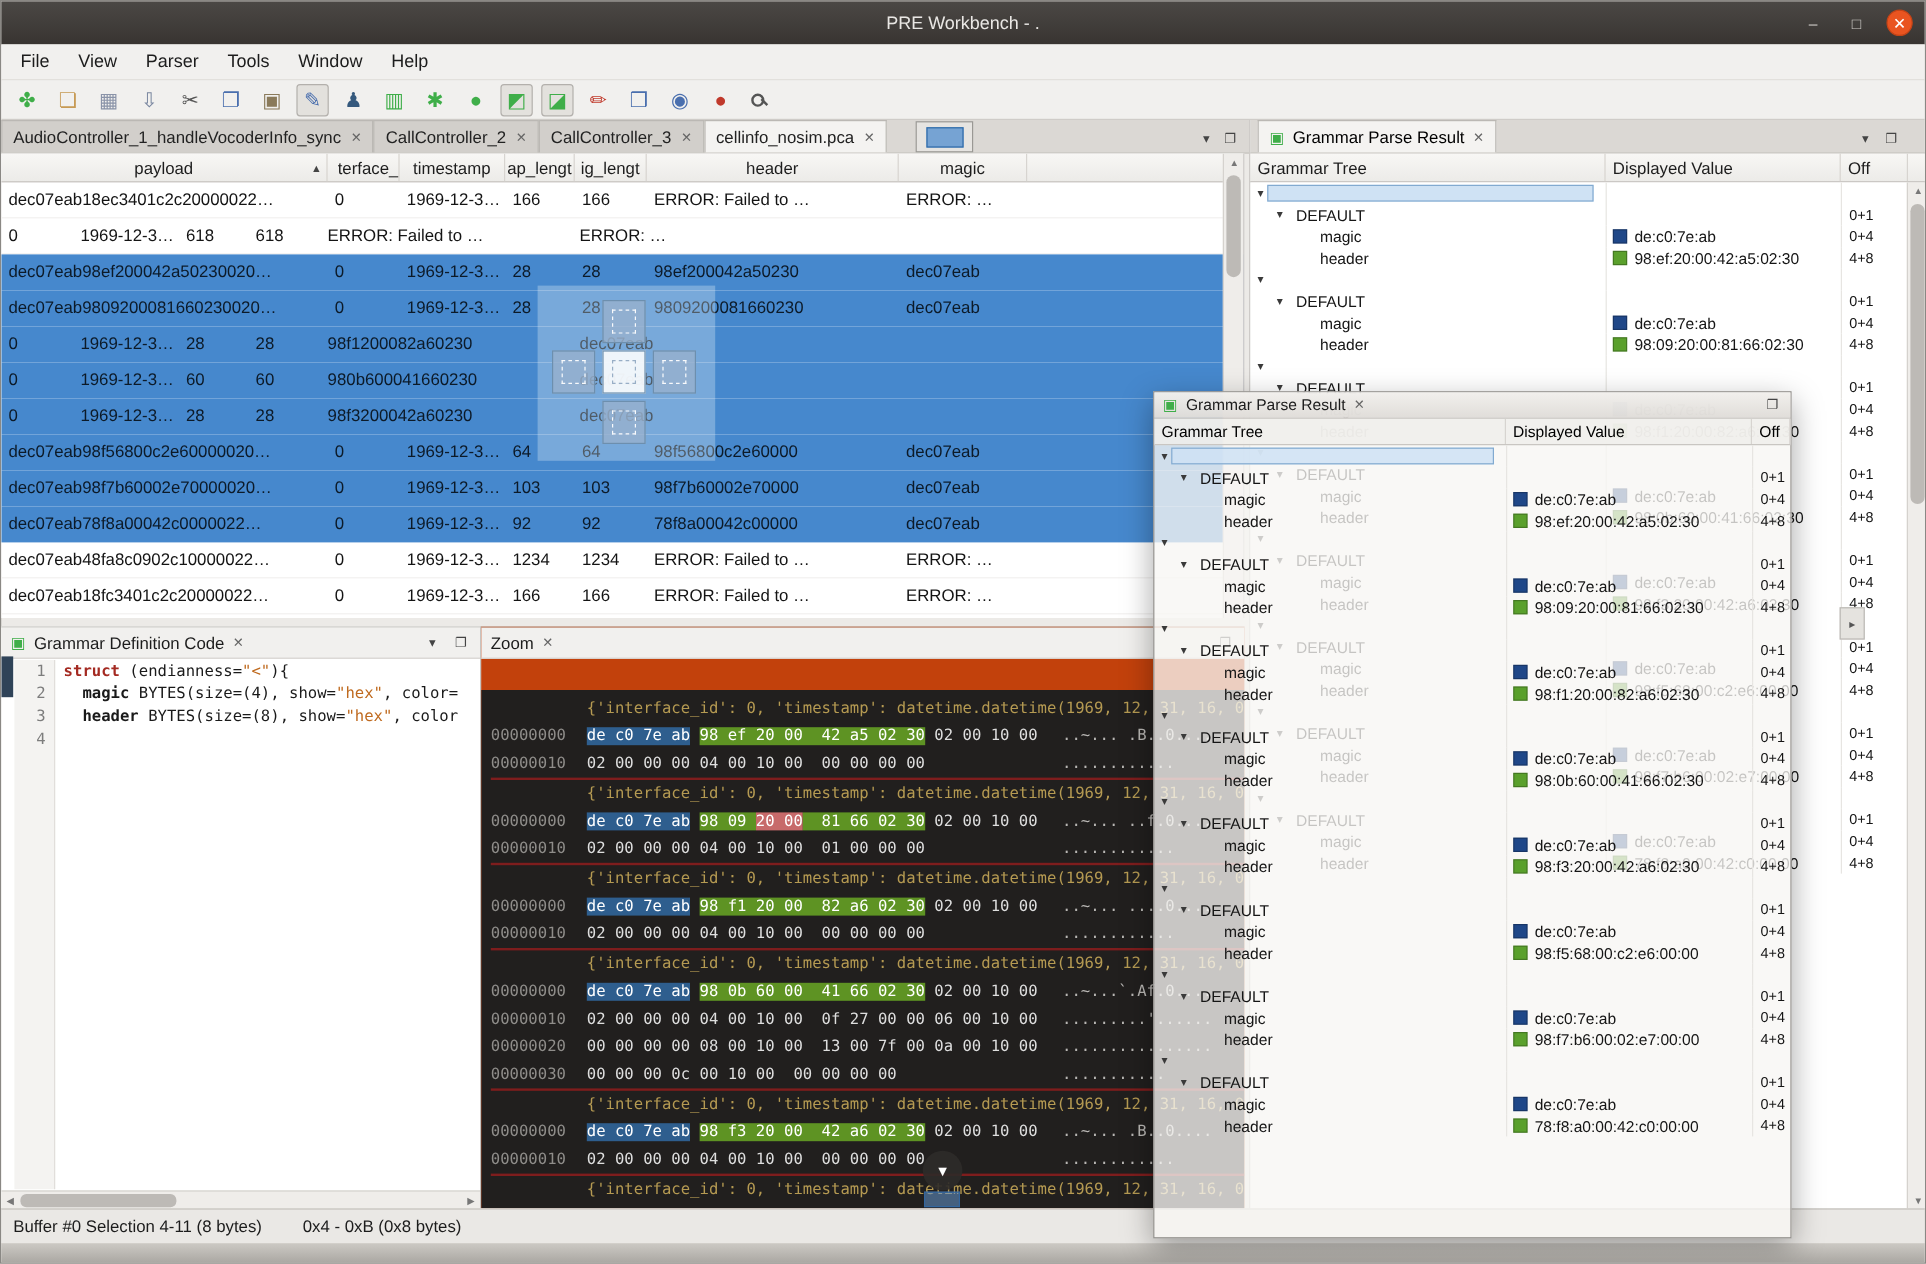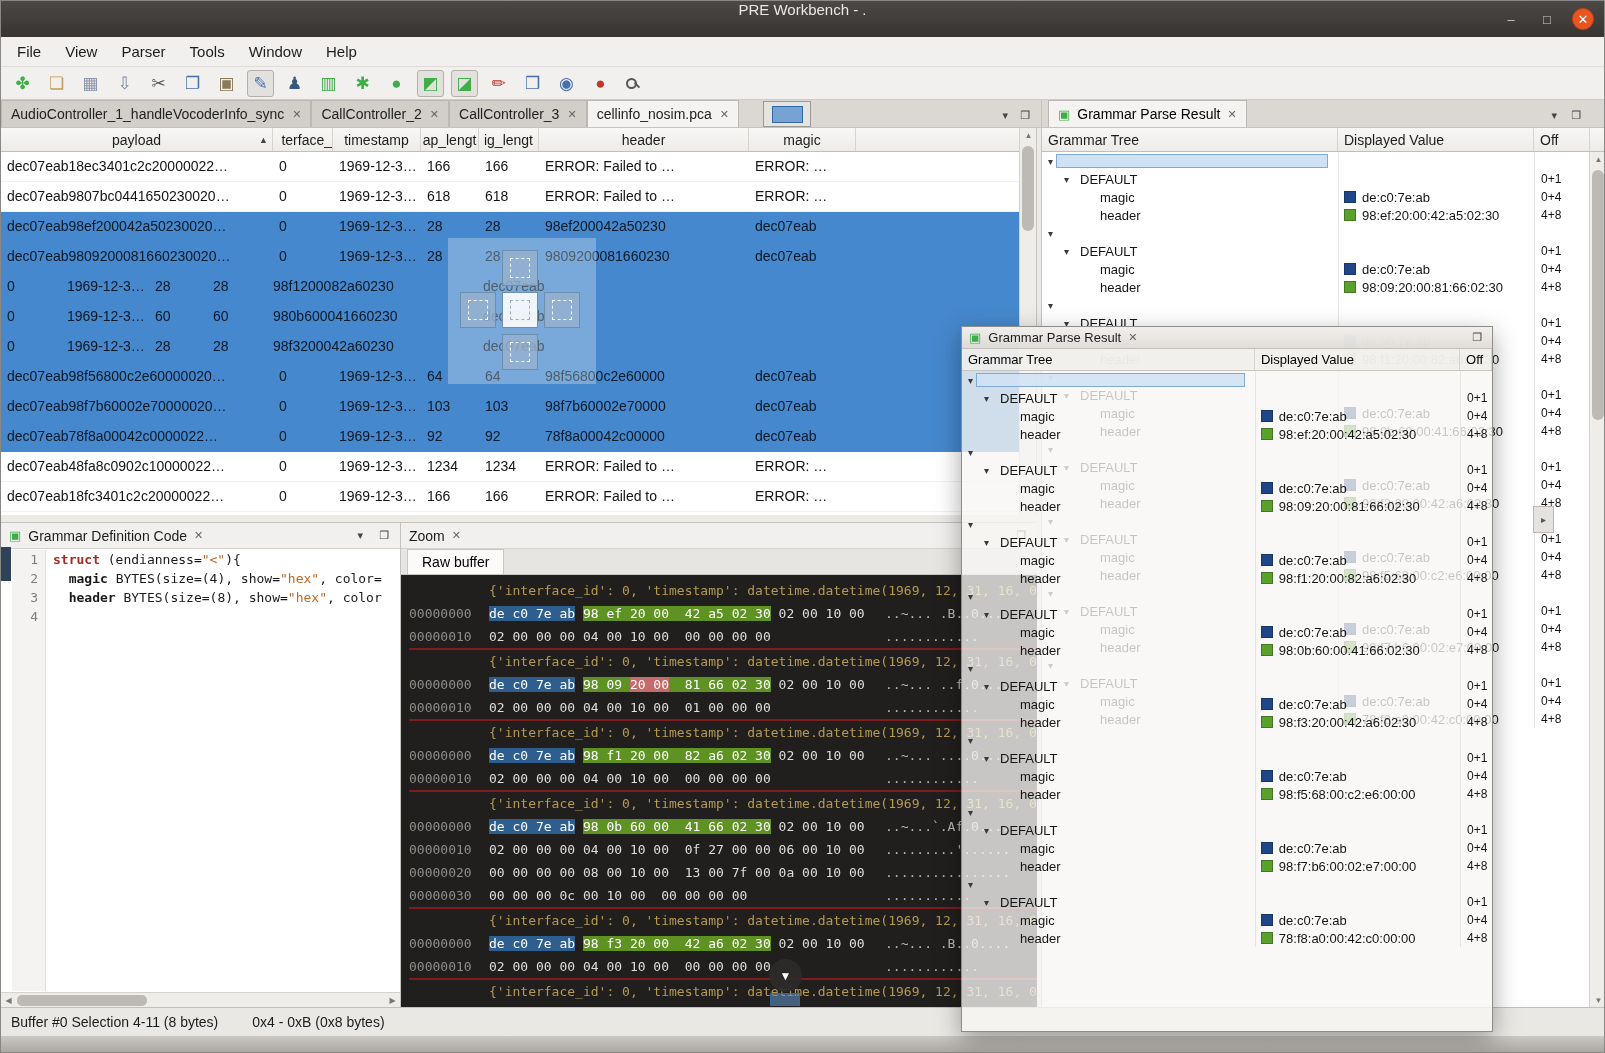--- a/index.html
+++ b/index.html
@@ -1,20 +1,20 @@
 <!DOCTYPE html>
 <html><head>
 <meta charset="utf-8">
 <style>
   *{margin:0;padding:0;box-sizing:border-box}
   body{background:#9a9792;font-family:"Liberation Sans",sans-serif;-webkit-font-smoothing:antialiased}
   .win{position:relative;width:1605px;height:1053px;background:#eceae7;overflow:hidden;border:1px solid #8a8884}
 
   
-  .titlebar{position:absolute;left:0;top:0;width:100%;height:36px;background:linear-gradient(#4b4845,#383431);display:flex;}
+  .titlebar{position:absolute;left:0;top:0;width:100%;height:36px;background:linear-gradient(#4b4845,#383431);display:flex;align-items:center}
   .tb-title{flex:1;text-align:center;color:#e9e7e4;font-size:15px}
   .win-btns{position:absolute;right:10px;top:0;height:36px;display:flex;align-items:center;gap:14px}
   .wbtn{width:22px;height:22px;border-radius:50%;display:flex;align-items:center;justify-content:center;color:#cfccc8;font-size:13px;cursor:default}
   .wbtn.close{background:#e95420;color:#fff;border:1px solid #c44316}
 
   
   .menubar{position:absolute;left:0;top:36px;width:100%;height:30px;background:#f1f0ee;border-bottom:1px solid #dedcd8;display:flex;align-items:center;padding-left:4px}
   .menu-item{padding:4px 12px;font-size:15px;color:#1c1c1c}
   .toolbar{position:absolute;left:0;top:66px;width:100%;height:33px;background:#f1f0ee;border-bottom:1px solid #cfccc8;display:flex;align-items:center;padding-left:8px;gap:7px}
   .tool{width:27px;height:27px;display:flex;align-items:center;justify-content:center;border:1px solid transparent;border-radius:3px}
@@ -261,21 +261,20 @@
         <div class="trr">
           <div class="td" style="width: 272px;">dec07eab18ec3401c2c20000022…</div>
           <div class="td" style="width: 60px;">0</div>
           <div class="td" style="width: 88px;">1969-12-3…</div>
           <div class="td" style="width: 58px;">166</div>
           <div class="td" style="width: 60px;">166</div>
           <div class="td" style="width: 210px;">ERROR: Failed to …</div>
           <div class="td" style="width: 107px;">ERROR: …</div>
         </div>
         <div class="trr">
-          <div class="td" style="width: 272px;">dec07eab9807bc0441650230020…</div>
           <div class="td" style="width: 60px;">0</div>
           <div class="td" style="width: 88px;">1969-12-3…</div>
           <div class="td" style="width: 58px;">618</div>
           <div class="td" style="width: 60px;">618</div>
           <div class="td" style="width: 210px;">ERROR: Failed to …</div>
           <div class="td" style="width: 107px;">ERROR: …</div>
         </div>
         <div class="trr sel">
           <div class="td" style="width: 272px;">dec07eab98ef200042a50230020…</div>
           <div class="td" style="width: 60px;">0</div>
@@ -710,23 +709,20 @@
   </div>
 
   <div id="zoom-panel">
     <div class="panel-title">
       <span>Zoom</span>
       <span class="tab-close">✕</span>
       <div class="pt-btns">
         <span class="small-btn">❐</span>
       </div>
     </div>
-    <div class="z-tabs">
-      <div class="z-tab">Raw buffer</div>
-    </div>
     <div id="hex"><div class="hex-section"><div class="hex-meta">{'interface_id': 0, 'timestamp': datetime.datetime(1969, 12, 31, 16, 0, 57, 57243), 'cap_length': 2</div><div class="hex-row"><span class="hoff">00000000</span><span class="hbytes"><span class="s-m">de c0 7e ab</span><span class="s-p"> </span><span class="s-h">98 ef 20 00  42 a5 02 30</span><span class="s-p"> </span><span class="s-p">02 00 10 00</span></span><span class="hascii">..~... .B..0....</span></div><div class="hex-row"><span class="hoff">00000010</span><span class="hbytes"><span class="s-p">02 00 00 00 04 00 10 00  00 00 00 00</span></span><span class="hascii">............</span></div></div><div class="hex-section"><div class="hex-meta">{'interface_id': 0, 'timestamp': datetime.datetime(1969, 12, 31, 16, 0, 57, 57244), 'cap_length': 2</div><div class="hex-row"><span class="hoff">00000000</span><span class="hbytes"><span class="s-m">de c0 7e ab</span><span class="s-p"> </span><span class="s-h">98 09 </span><span class="s-hot">20 00</span><span class="s-h">  81 66 02 30</span><span class="s-p"> </span><span class="s-p">02 00 10 00</span></span><span class="hascii">..~... ..f.0....</span></div><div class="hex-row"><span class="hoff">00000010</span><span class="hbytes"><span class="s-p">02 00 00 00 04 00 10 00  01 00 00 00</span></span><span class="hascii">............</span></div></div><div class="hex-section"><div class="hex-meta">{'interface_id': 0, 'timestamp': datetime.datetime(1969, 12, 31, 16, 0, 57, 57245), 'cap_length': 2</div><div class="hex-row"><span class="hoff">00000000</span><span class="hbytes"><span class="s-m">de c0 7e ab</span><span class="s-p"> </span><span class="s-h">98 f1 20 00  82 a6 02 30</span><span class="s-p"> </span><span class="s-p">02 00 10 00</span></span><span class="hascii">..~... ....0....</span></div><div class="hex-row"><span class="hoff">00000010</span><span class="hbytes"><span class="s-p">02 00 00 00 04 00 10 00  00 00 00 00</span></span><span class="hascii">............</span></div></div><div class="hex-section"><div class="hex-meta">{'interface_id': 0, 'timestamp': datetime.datetime(1969, 12, 31, 16, 0, 57, 57246), 'cap_length': 6</div><div class="hex-row"><span class="hoff">00000000</span><span class="hbytes"><span class="s-m">de c0 7e ab</span><span class="s-p"> </span><span class="s-h">98 0b 60 00  41 66 02 30</span><span class="s-p"> </span><span class="s-p">02 00 10 00</span></span><span class="hascii">..~...`.Af.0....</span></div><div class="hex-row"><span class="hoff">00000010</span><span class="hbytes"><span class="s-p">02 00 00 00 04 00 10 00  0f 27 00 00 06 00 10 00</span></span><span class="hascii">.........'......</span></div><div class="hex-row"><span class="hoff">00000020</span><span class="hbytes"><span class="s-p">00 00 00 00 08 00 10 00  13 00 7f 00 0a 00 10 00</span></span><span class="hascii">................</span></div><div class="hex-row"><span class="hoff">00000030</span><span class="hbytes"><span class="s-p">00 00 00 0c 00 10 00  00 00 00 00</span></span><span class="hascii">...........</span></div></div><div class="hex-section"><div class="hex-meta">{'interface_id': 0, 'timestamp': datetime.datetime(1969, 12, 31, 16, 0, 57, 57259), 'cap_length': 2</div><div class="hex-row"><span class="hoff">00000000</span><span class="hbytes"><span class="s-m">de c0 7e ab</span><span class="s-p"> </span><span class="s-h">98 f3 20 00  42 a6 02 30</span><span class="s-p"> </span><span class="s-p">02 00 10 00</span></span><span class="hascii">..~... .B..0....</span></div><div class="hex-row"><span class="hoff">00000010</span><span class="hbytes"><span class="s-p">02 00 00 00 04 00 10 00  00 00 00 00</span></span><span class="hascii">............</span></div></div><div class="hex-section"><div class="hex-meta">{'interface_id': 0, 'timestamp': datetime.datetime(1969, 12, 31, 16, 0, 57, 57763), 'cap_length': 6</div><div class="hex-row"><span class="hoff">00000000</span><span class="hbytes"></span></div></div></div>
   </div>
 
   <div class="statusbar">
     <span>Buffer #0  Selection 4-11 (8 bytes)</span>
     <span>0x4 - 0xB (0x8 bytes)</span>
   </div>
   <div class="bottomstrip"></div>
 
   <div class="dock-wash"></div>

